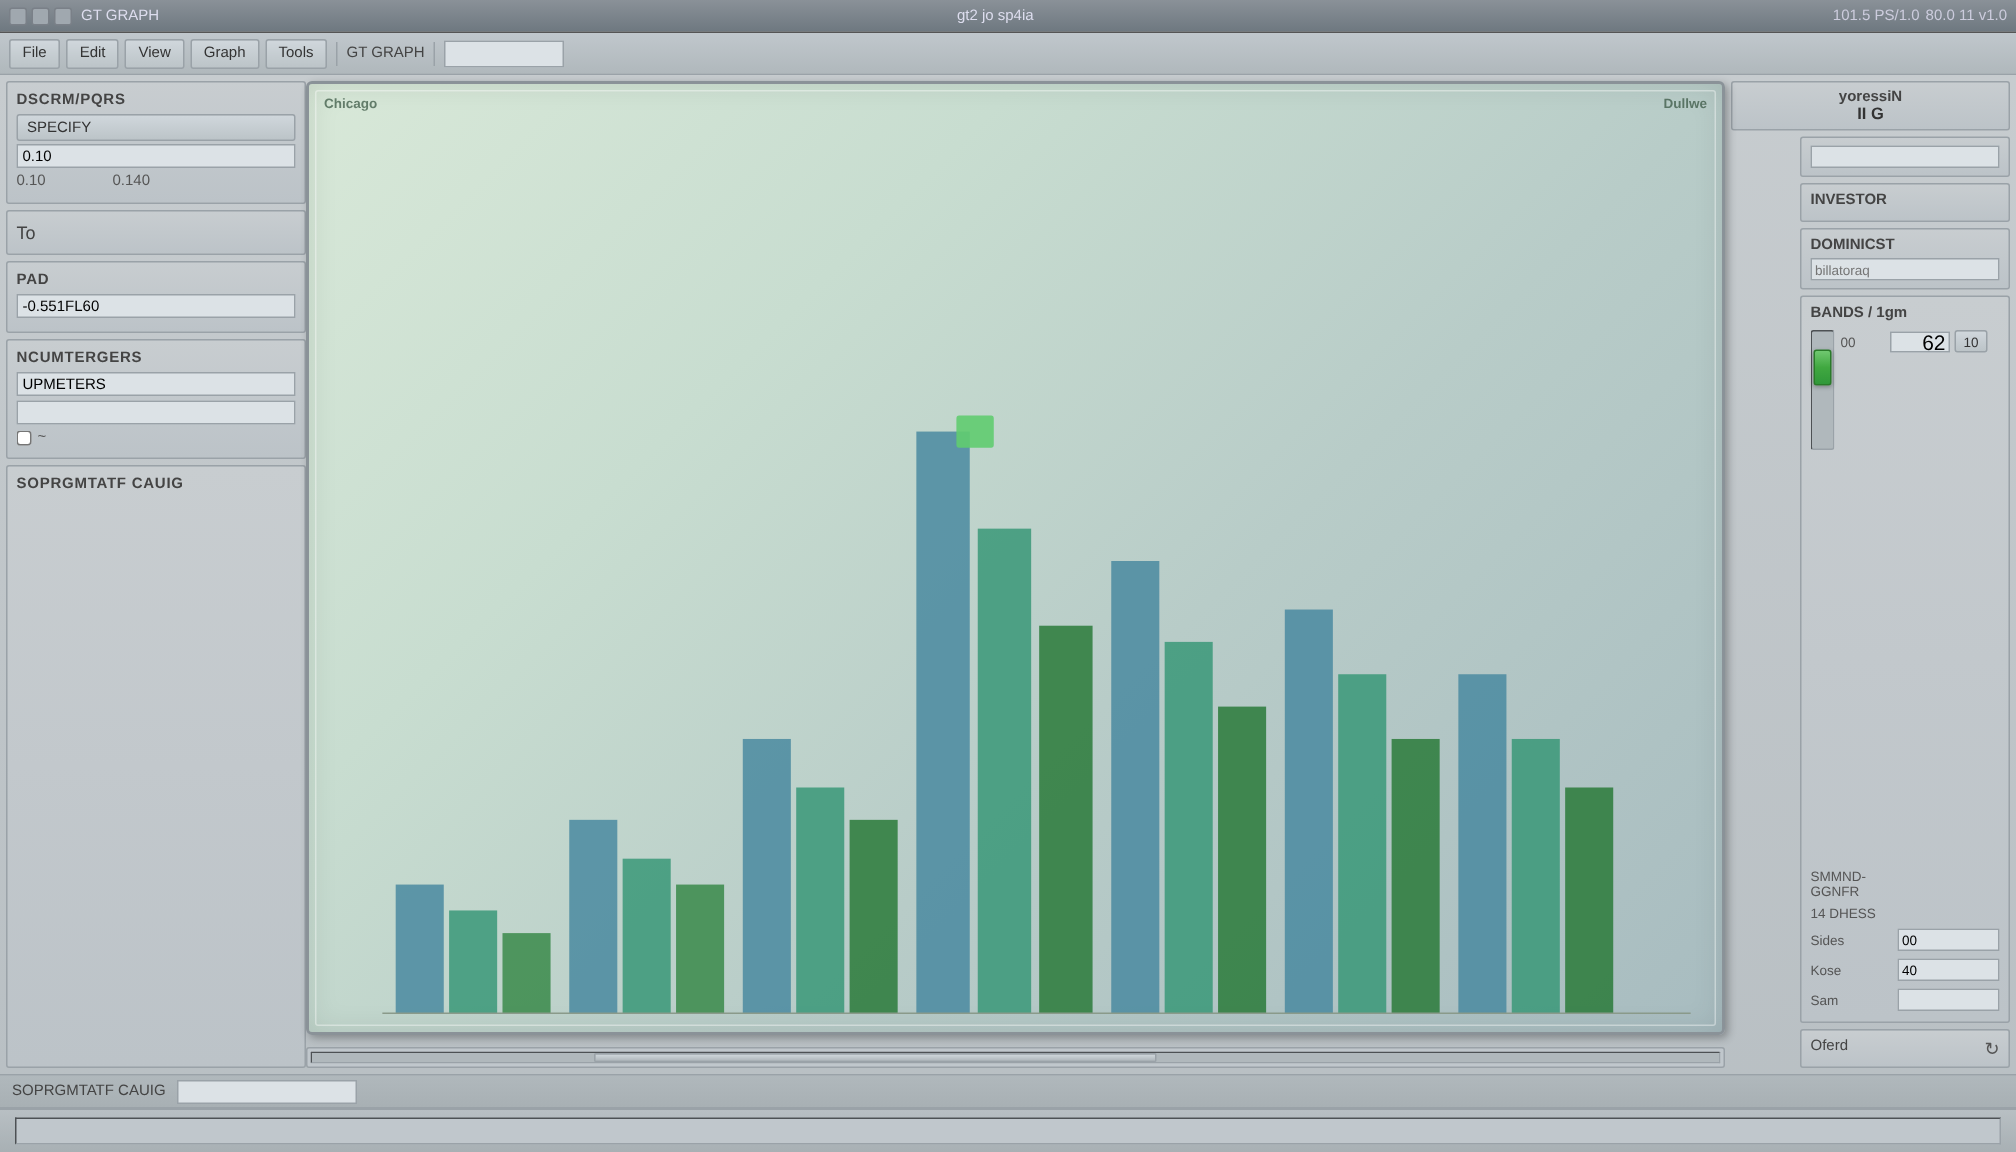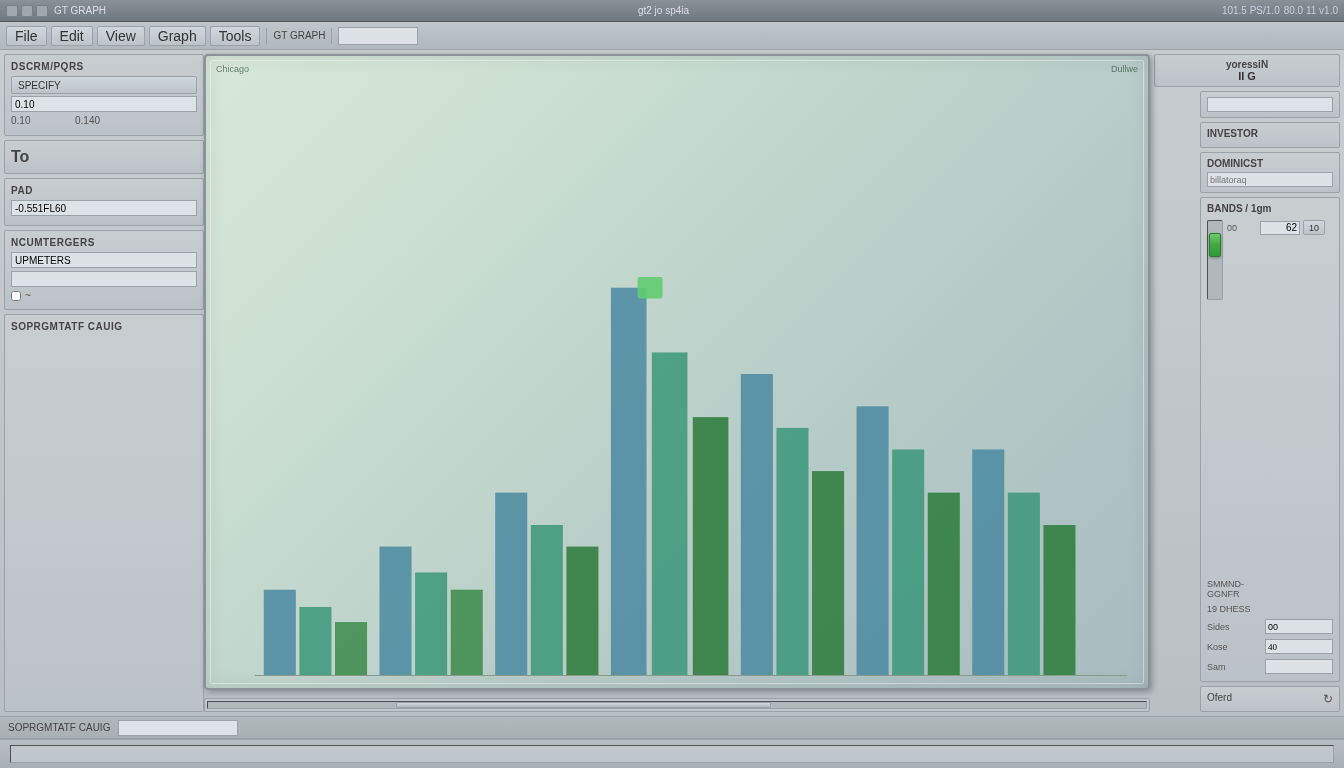--- a/index.html
+++ b/index.html
@@ -73,21 +73,21 @@
       gap: 4px;
       border-bottom: 1px solid #9aa2a8;
     }
 
     .toolbar-btn {
       height: 20px;
       padding: 0 8px;
       background: linear-gradient(180deg, #d0d7dc 0%, #bcc4c8 100%);
       border: 1px solid #9aa2a8;
       border-radius: 2px;
-      font-size: 14px;
+      font-size: 10px;
       color: #333;
       cursor: pointer;
     }
 
     .toolbar-separator {
       width: 1px;
       height: 16px;
       background: #9aa2a8;
       margin: 0 2px;
     }
@@ -171,22 +171,22 @@
       border-radius: 2px;
       font-size: 10px;
       color: #333;
       cursor: pointer;
       margin-bottom: 2px;
       text-align: left;
       padding: 0 6px;
     }
 
     .to-label {
-      font-size: 16px;
-      font-weight: bold;
+      font-size: 12px;
+      font-weight: normal;
       color: #444;
       padding: 4px 0;
     }
 
     .checkbox-row {
       display: flex;
       align-items: center;
       gap: 4px;
       margin-bottom: 2px;
     }
@@ -200,20 +200,21 @@
       font-size: 10px;
       color: #555;
     }
 
     
     .center-area {
       flex: 1;
       display: flex;
       flex-direction: column;
       gap: 8px;
+      font-weight: bold;
     }
 
     .chart-container {
       flex: 1;
       background: linear-gradient(135deg, #d8e8d8 0%, #c8ddd0 30%, #b8ccc8 60%, #a8bcc0 100%);
       border: 2px solid #8a9298;
       border-radius: 4px;
       position: relative;
       overflow: hidden;
       box-shadow: inset 0 0 20px rgba(0,0,0,0.1), 2px 2px 6px rgba(0,0,0,0.3);
@@ -379,21 +380,21 @@
       font-size: 9px;
       color: #555;
       width: 30px;
     }
 
     .num-input {
       width: 40px;
       height: 14px;
       background: #dce2e6;
       border: 1px solid #9aa2a8;
-      font-size: 10px;
+      font-size: 14px;
       padding: 0 2px;
       text-align: right;
     }
 
     .small-btn {
       height: 15px;
       padding: 0 5px;
       background: linear-gradient(180deg, #d0d7dc 0%, #bcc4c8 100%);
       border: 1px solid #9aa2a8;
       border-radius: 2px;
@@ -601,30 +602,30 @@
               <input class="num-input" type="text" value="62" style="">
               <button class="small-btn">10</button>
             </div>
           </div>
         </div>
 
         <div class="right-field-row">
           <span class="right-field-label">SMMND-GGNFR</span>
         </div>
         <div class="right-field-row">
-          <span class="right-field-label">19 DHESS</span>
+          <span class="right-field-label">14 DHESS</span>
         </div>
 
         <div class="right-field-row">
           <span class="right-field-label">Sides</span>
           <input class="right-field-input" type="text" style="width: 35px;" value="00">
         </div>
         <div class="right-field-row">
           <span class="right-field-label">Kose</span>
-          <input class="right-field-input" type="text" style="width: 35px; font-family: Liberation Serif, serif;" value="40">
+          <input class="right-field-input" type="text" style="width: 35px;" value="40">
         </div>
         <div class="right-field-row">
           <span class="right-field-label">Sam</span>
           <input class="right-field-input" type="text" style="width: 35px;">
         </div>
       </div>
 
       <div class="right-section">
         <div style="display:flex; justify-content:space-between; ">
           <span style="font-size:10px; color:#444;">Oferd</span>

